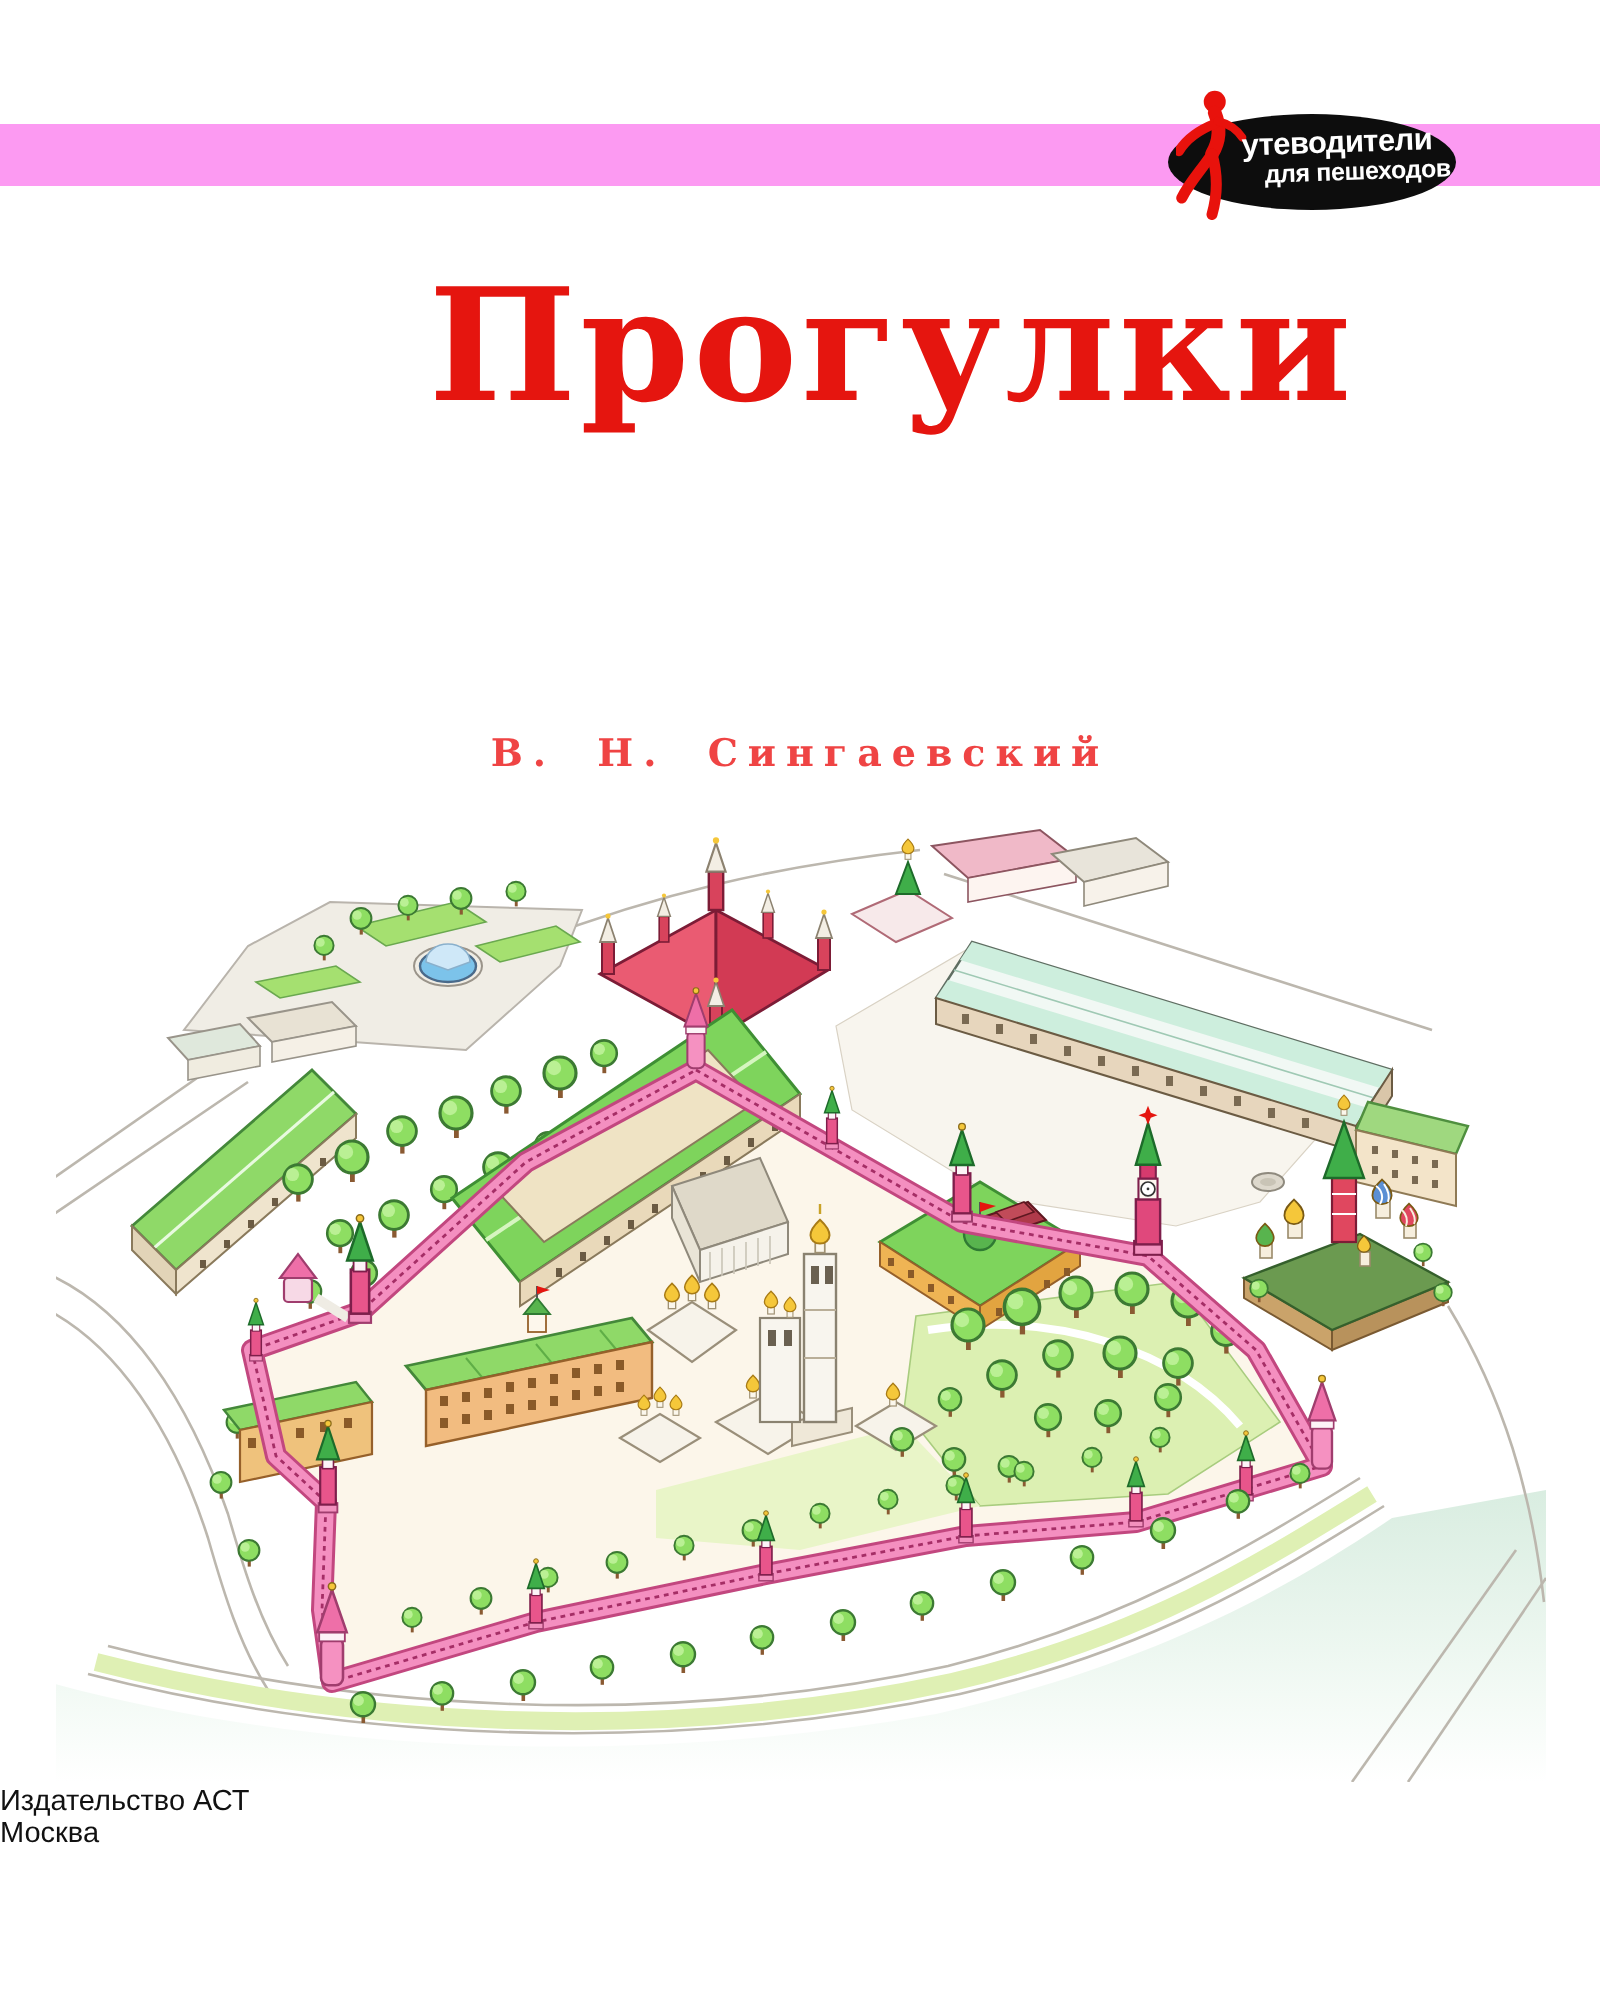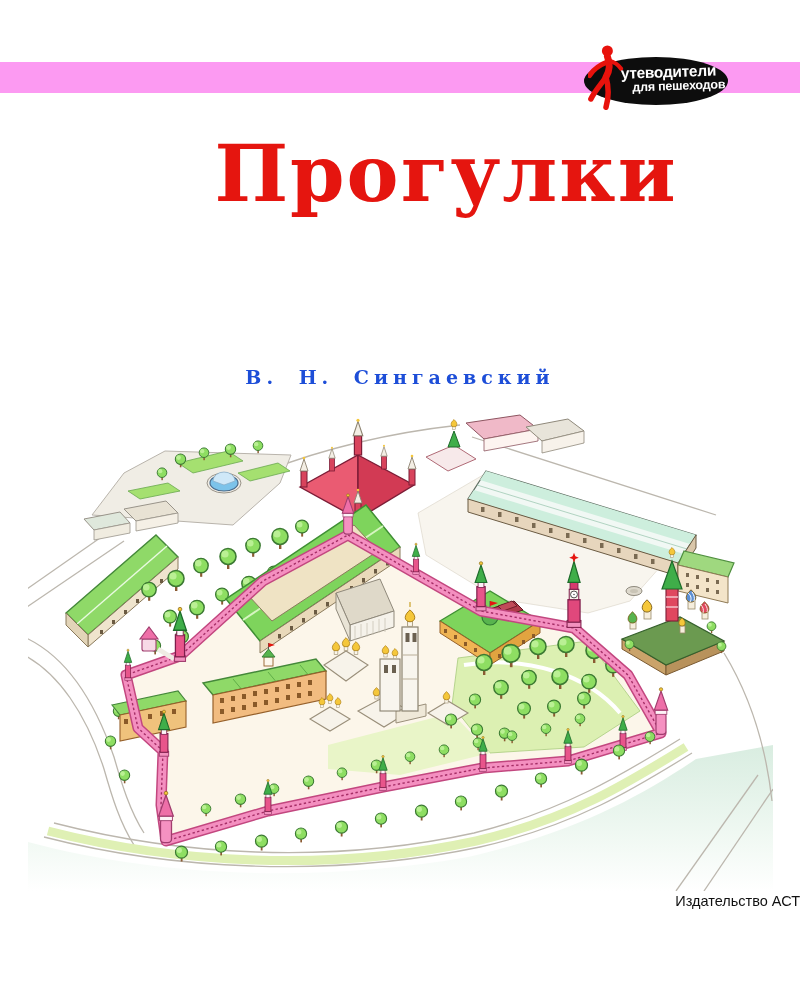--- a/index.html
+++ b/index.html
@@ -9,23 +9,23 @@
   .logo{position:absolute;left:584px;top:57px;width:144px;height:48px;background:#0d0d0d;border-radius:50%;}
   .logo-figure{position:absolute;left:4px;top:-13px;width:36px;height:66px;}
   .logo-text{position:absolute;left:37px;top:6px;color:#ffffff;
              font-family:"Liberation Sans",sans-serif;font-weight:bold;transform:rotate(-2deg);white-space:nowrap;}
   .logo-line1{font-size:15.5px;letter-spacing:-0.3px;line-height:17px;}
   .logo-line2{font-size:12.5px;letter-spacing:-0.2px;line-height:13px;margin-left:11px;}
   .title{position:absolute;left:0;top:130px;width:800px;text-align:center;color:#e5150f;
          font-weight:bold;font-size:78px;line-height:87px;letter-spacing:2px;padding-left:46px;}
   .subtitle{position:absolute;left:0;top:296px;width:800px;text-align:center;color:#111111;
             font-weight:bold;font-size:18px;}
-  .author{position:absolute;left:0;top:366px;width:800px;text-align:center;color:#1d4ed8;
+  .author{position:absolute;left:0;top:366px;width:800px;text-align:center;color:#ef4444;
           font-weight:bold;font-size:19px;letter-spacing:5px;word-spacing:9px;}
-  .publisher{position:absolute;left:0;top:893px;width:800px;text-align:right;color:#111111;
+  .publisher{position:absolute;left:0;top:893px;width:800px;text-align:left;color:#111111;
              font-family:"Liberation Sans",sans-serif;font-size:14.5px;line-height:16px;}
   .map{position:absolute;left:28px;top:413px;width:745px;height:478px;}
 </style>
 </head>
 <body>
 
 <div class="page">
 
   <div class="stripe"></div>
 
@@ -507,15 +507,16 @@
       <use href="#tree" x="466" y="371" width="15" height="18"></use>
         <use href="#tree" x="506" y="359" width="14" height="16.8"></use>
       <use href="#tree" x="546" y="345" width="15" height="18"></use>
         <use href="#tree" x="584" y="331" width="14" height="16.8"></use>
       <use href="#tree" x="616" y="318" width="12" height="14.4"></use>
     </g>
   </svg>
 
   <div class="publisher">
     <div>Издательство АСТ</div>
+    <div>Москва</div>
   </div>
 
 </div>
 
 </body></html>

